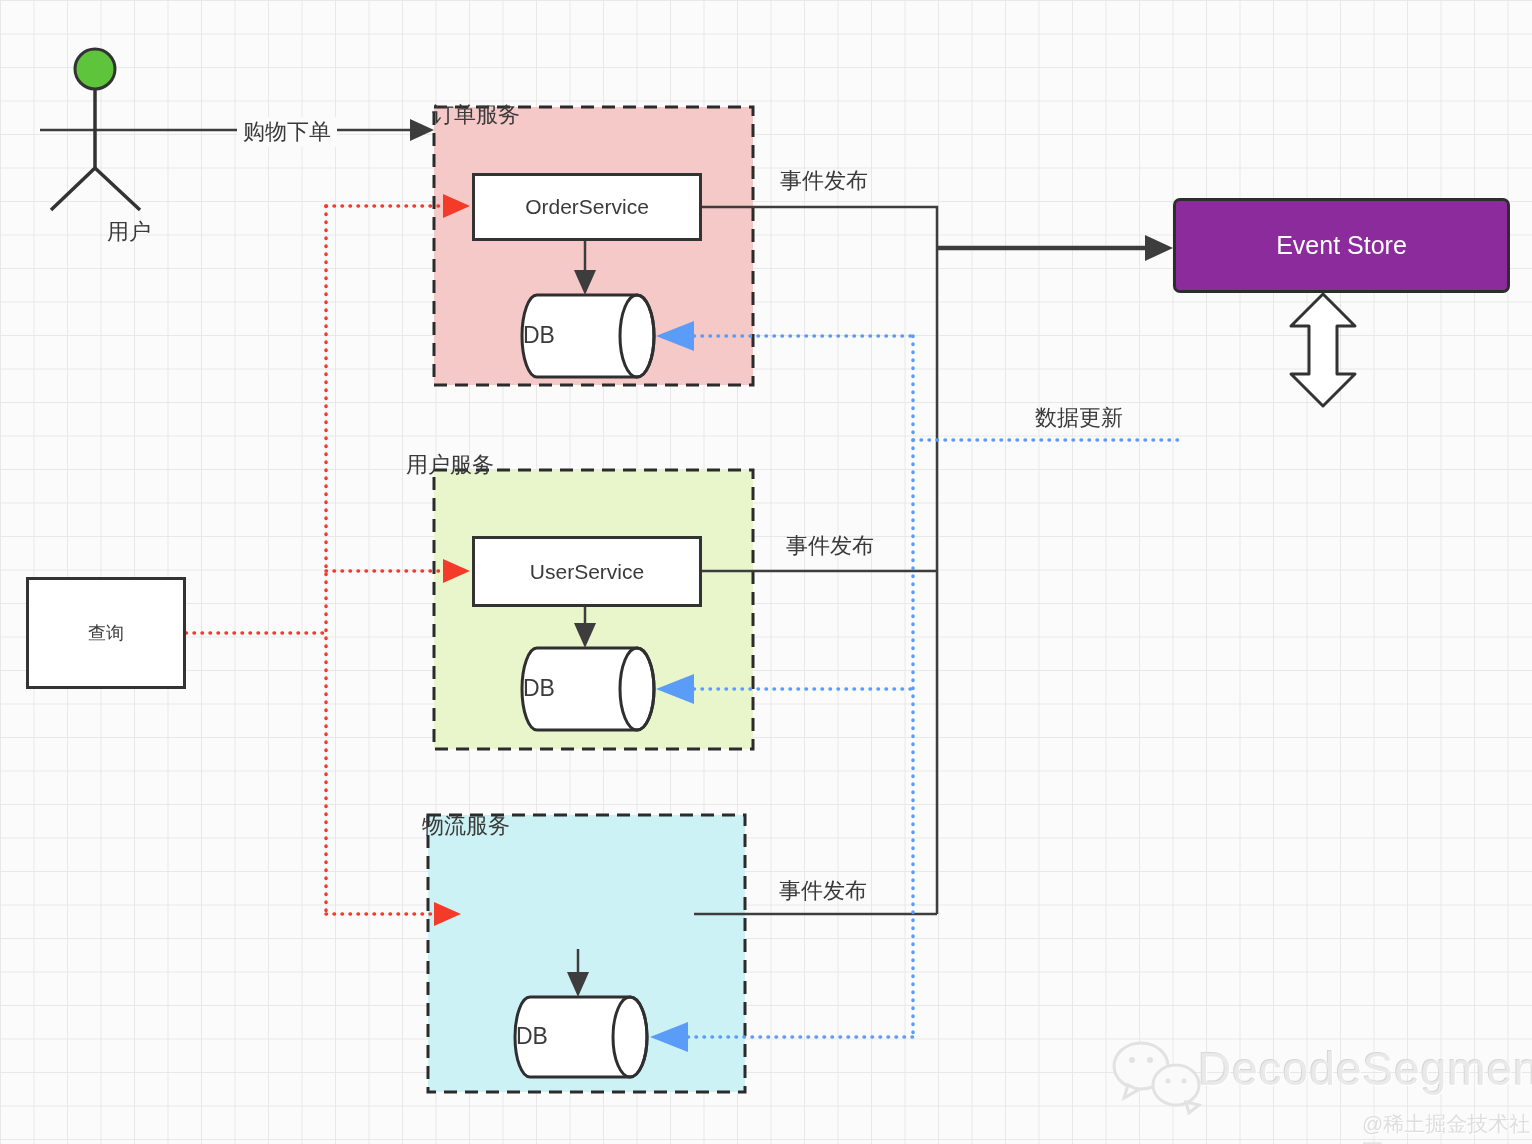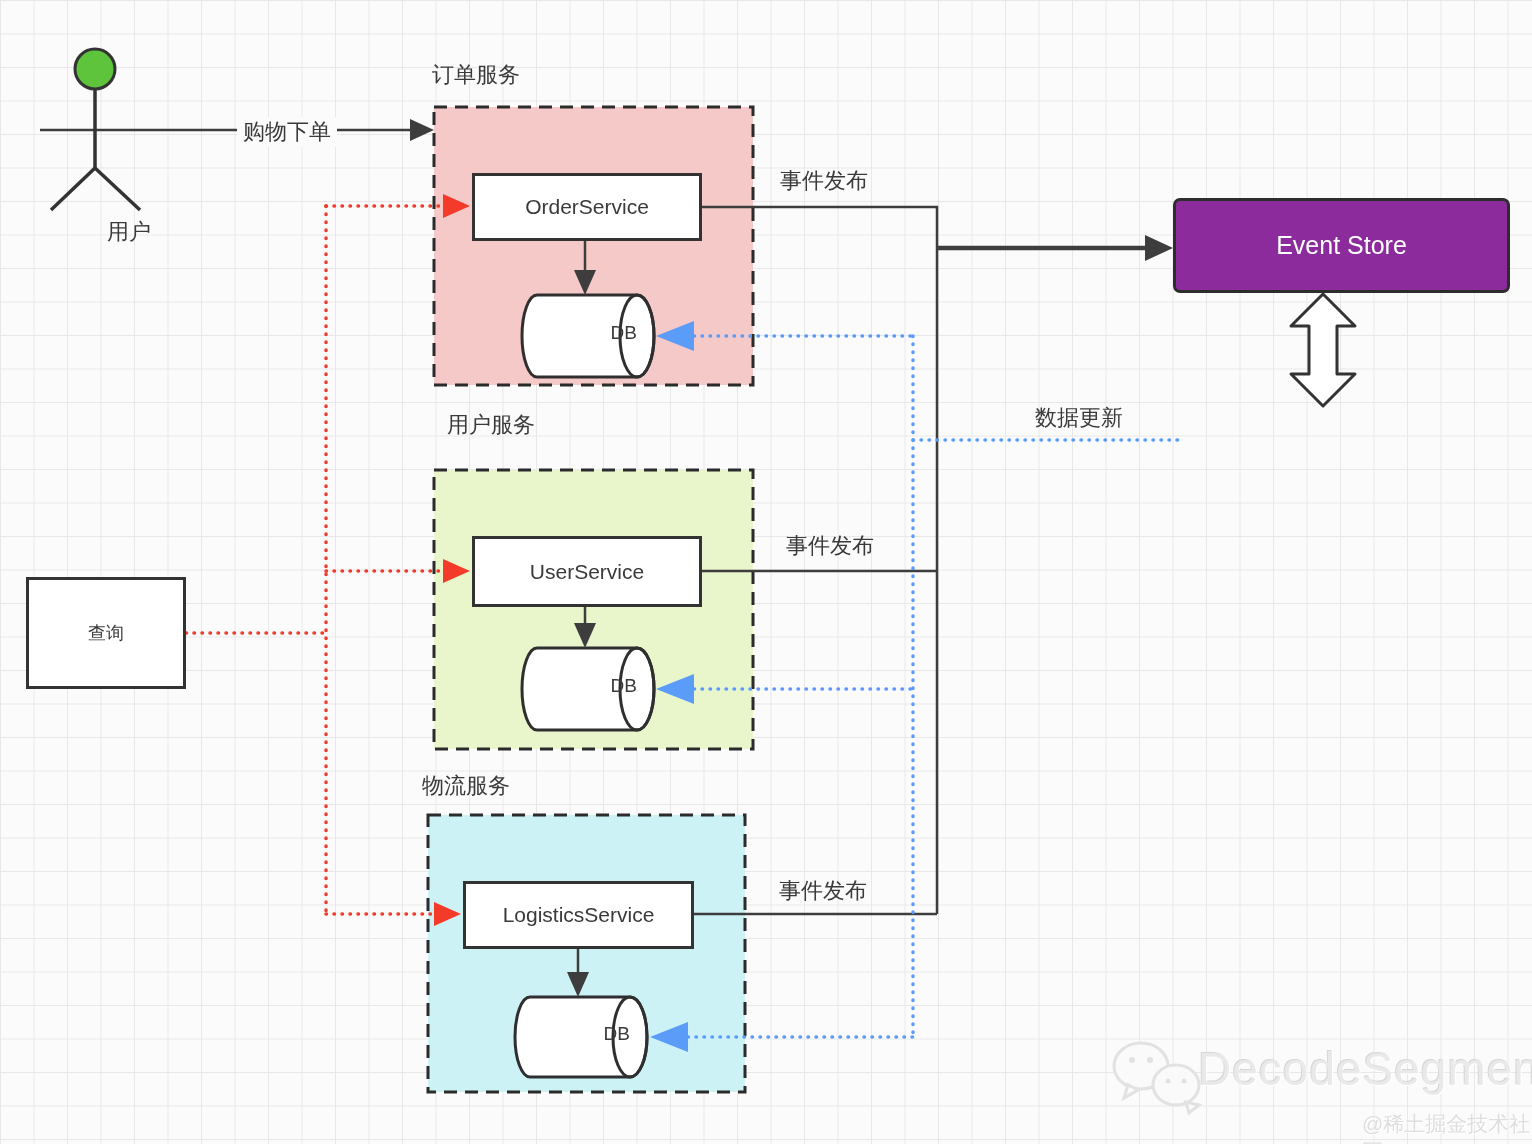--- a/index.html
+++ b/index.html
@@ -16,22 +16,22 @@
   svg.layer{position:absolute;left:0;top:0;z-index:2;}
   .lbl{position:absolute;z-index:3;font-size:22px;color:#3a3a3a;white-space:nowrap;}
   .node{
     position:absolute;z-index:3;display:flex;align-items:center;justify-content:center;
     background:#fff;border:3px solid #333;box-sizing:border-box;font-size:21px;color:#3a3a3a;
   }
   .bignode{
     position:absolute;z-index:3;display:flex;align-items:center;justify-content:center;
     border:3px solid #2d2d2d;border-radius:7px;box-sizing:border-box;color:#fff;font-size:25px;
   }
-  .db-lbl{position:absolute;z-index:3;font-size:19px;color:#3a3a3a;text-align:right;width:114px;}
-  .container-title{position:absolute;z-index:3;font-size:22px;color:#3a3a3a;}
+  .db-lbl{position:absolute;z-index:3;font-size:23px;color:#3a3a3a;text-align:left;width:114px;}
+  .container-title{position:absolute;z-index:3;font-size:22px;color:#3a3a3a;margin-top:40px;}
   .on-line{background:#fbfbfb;padding:0 6px;}
   .watermark-text{
     position:absolute;z-index:4;font-size:46px;letter-spacing:1px;color:#e9e9e9;
     text-shadow:1px 1px 0 #ffffff,-1px -1px 0 #d6d6d6;font-weight:400;
   }
   .watermark-credit{
     position:absolute;z-index:4;font-size:21px;color:#dedede;
     text-shadow:1px 1px 0 #ffffff;
   }
 </style>
@@ -121,31 +121,28 @@
       <circle cx="1168" cy="1081" r="2.5" fill="#e2e2e2" stroke="none"></circle>
       <circle cx="1184" cy="1081" r="2.5" fill="#e2e2e2" stroke="none"></circle>
     </g>
   </svg>
 
   <div class="lbl" style="left:71px;top:217px;margin-left:36px;">用户</div>
 
   <div class="lbl on-line" style="left:237px;top:117px;">购物下单</div>
 
   <div class="container-title" style="left:432px;top:60px;">订单服务</div>
-  <div class="container-title" style="left:447px;top:410px;">用户服务</div>
+  <div class="container-title" style="left:406px;top:410px;">用户服务</div>
   <div class="container-title" style="left:422px;top:771px;">物流服务</div>
 
   <div class="node" style="left:472px;top:536px;width:230px;height:71px;">
     <span>UserService</span>
   </div>
   <div class="node" style="left:472px;top:173px;width:230px;height:68px;">
     <span>OrderService</span>
-  </div>
-  <div class="node" style="left:463px;top:881px;width:231px;height:68px;">
-    <span>LogisticsService</span>
   </div>
 
   <div class="db-lbl" style="left:523px;top:322px;">DB</div>
   <div class="db-lbl" style="left:523px;top:675px;">DB</div>
   <div class="db-lbl" style="left:516px;top:1023px;">DB</div>
 
   <div class="lbl" style="left:780px;top:166px;">事件发布</div>
   <div class="lbl" style="left:786px;top:531px;">事件发布</div>
   <div class="lbl" style="left:779px;top:876px;">事件发布</div>
 

